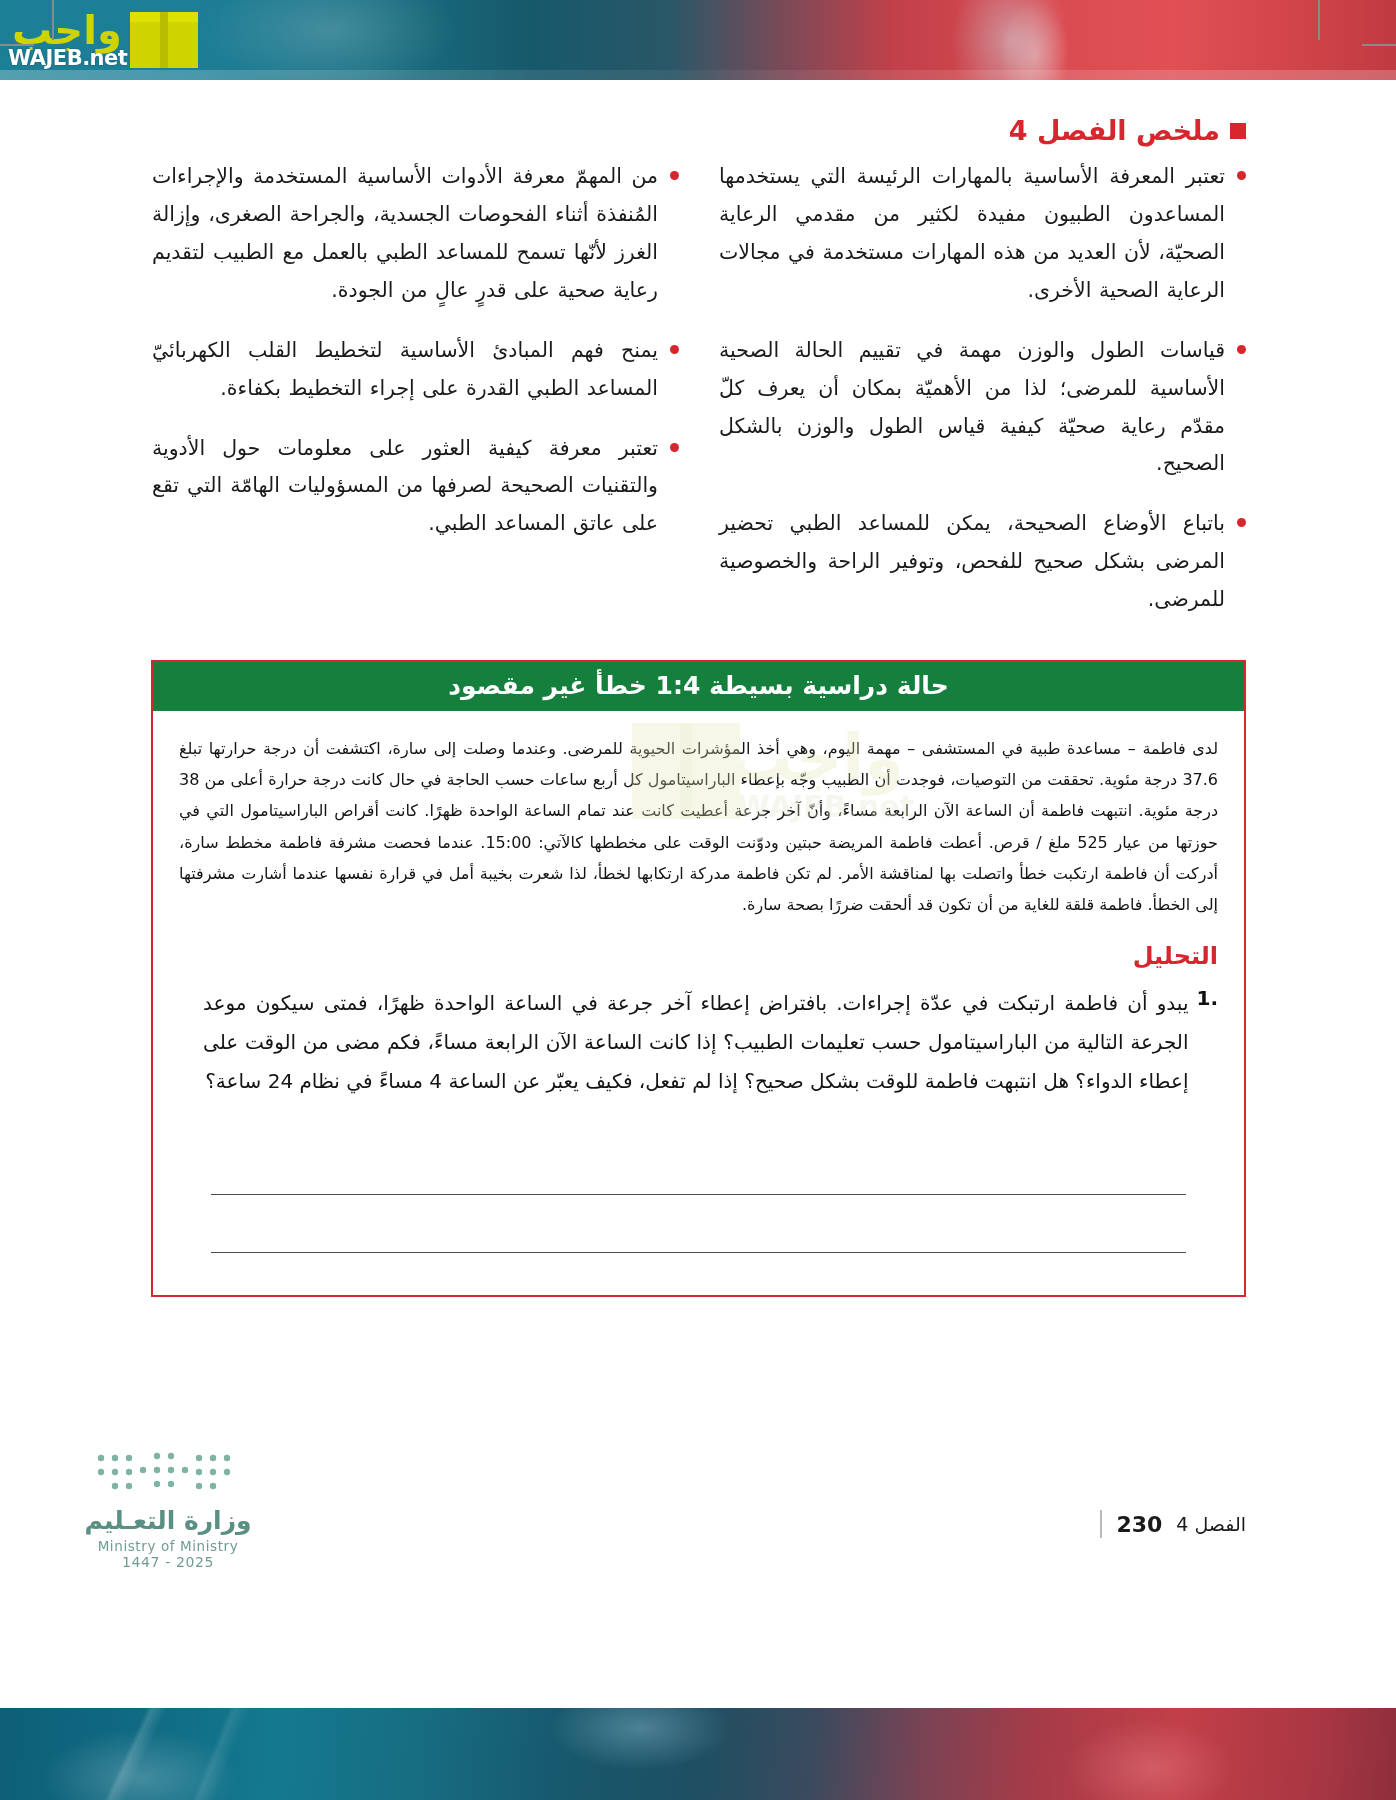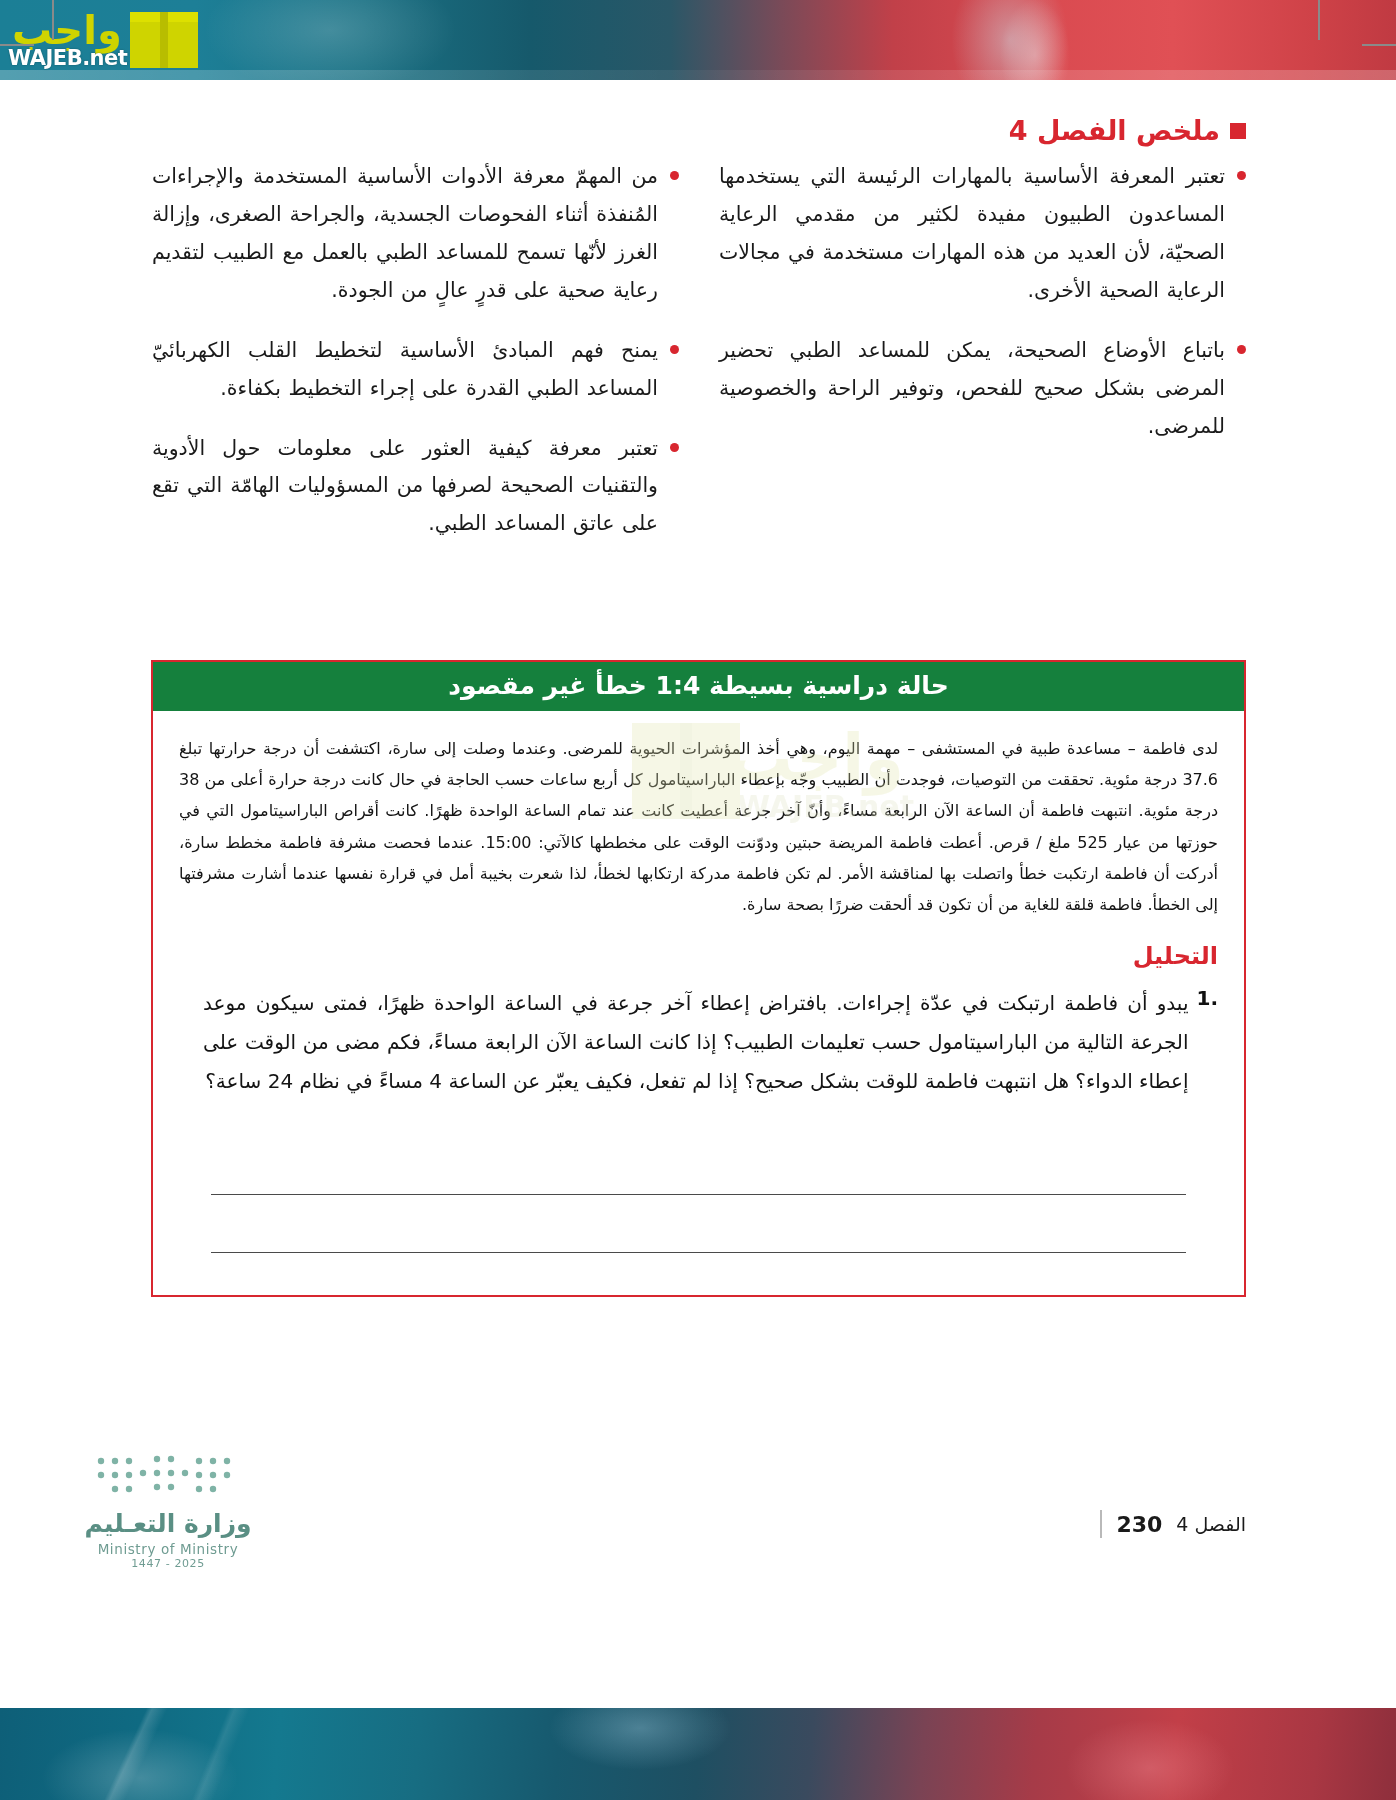--- a/index.html
+++ b/index.html
@@ -279,21 +279,21 @@
     font-family: "DejaVu Sans", sans-serif;
   }
   .moe-en {
     font-size: 13.5px;
     color: #6f9c92;
     letter-spacing: 0.6px;
     margin-top: 3px;
     font-family: "DejaVu Sans", sans-serif;
   }
   .moe-year {
-    font-size: 11px;
+    font-size: 14px;
     color: #6f9c92;
     letter-spacing: 0.6px;
     font-family: "DejaVu Sans", sans-serif;
   }
 
   .page-footer {
     position: absolute;
     bottom: 192px;
     right: 150px;
     display: flex;
@@ -385,20 +385,24 @@
     <span class="summary-square"></span>
     <span class="summary-title">ملخص الفصل 4</span>
   </div>
 
   <div class="cols">
 
     <div class="col">
       <div class="bullet-item">
         <span class="bullet-dot"></span>
         <span class="bullet-text">تعتبر المعرفة الأساسية بالمهارات الرئيسة التي يستخدمها المساعدون الطبيون مفيدة لكثير من مقدمي الرعاية الصحيّة، لأن العديد من هذه المهارات مستخدمة في مجالات الرعاية الصحية الأخرى.</span>
+      </div>
+      <div class="bullet-item">
+        <span class="bullet-dot"></span>
+        <span class="bullet-text">قياسات الطول والوزن مهمة في تقييم الحالة الصحية الأساسية للمرضى؛ لذا من الأهميّة بمكان أن يعرف كلّ مقدّم رعاية صحيّة كيفية قياس الطول والوزن بالشكل الصحيح.</span>
       </div>
       <div class="bullet-item">
         <span class="bullet-dot"></span>
         <span class="bullet-text">باتباع الأوضاع الصحيحة، يمكن للمساعد الطبي تحضير المرضى بشكل صحيح للفحص، وتوفير الراحة والخصوصية للمرضى.</span>
       </div>
     </div>
 
     <div class="col">
       <div class="bullet-item">
         <span class="bullet-dot"></span>

